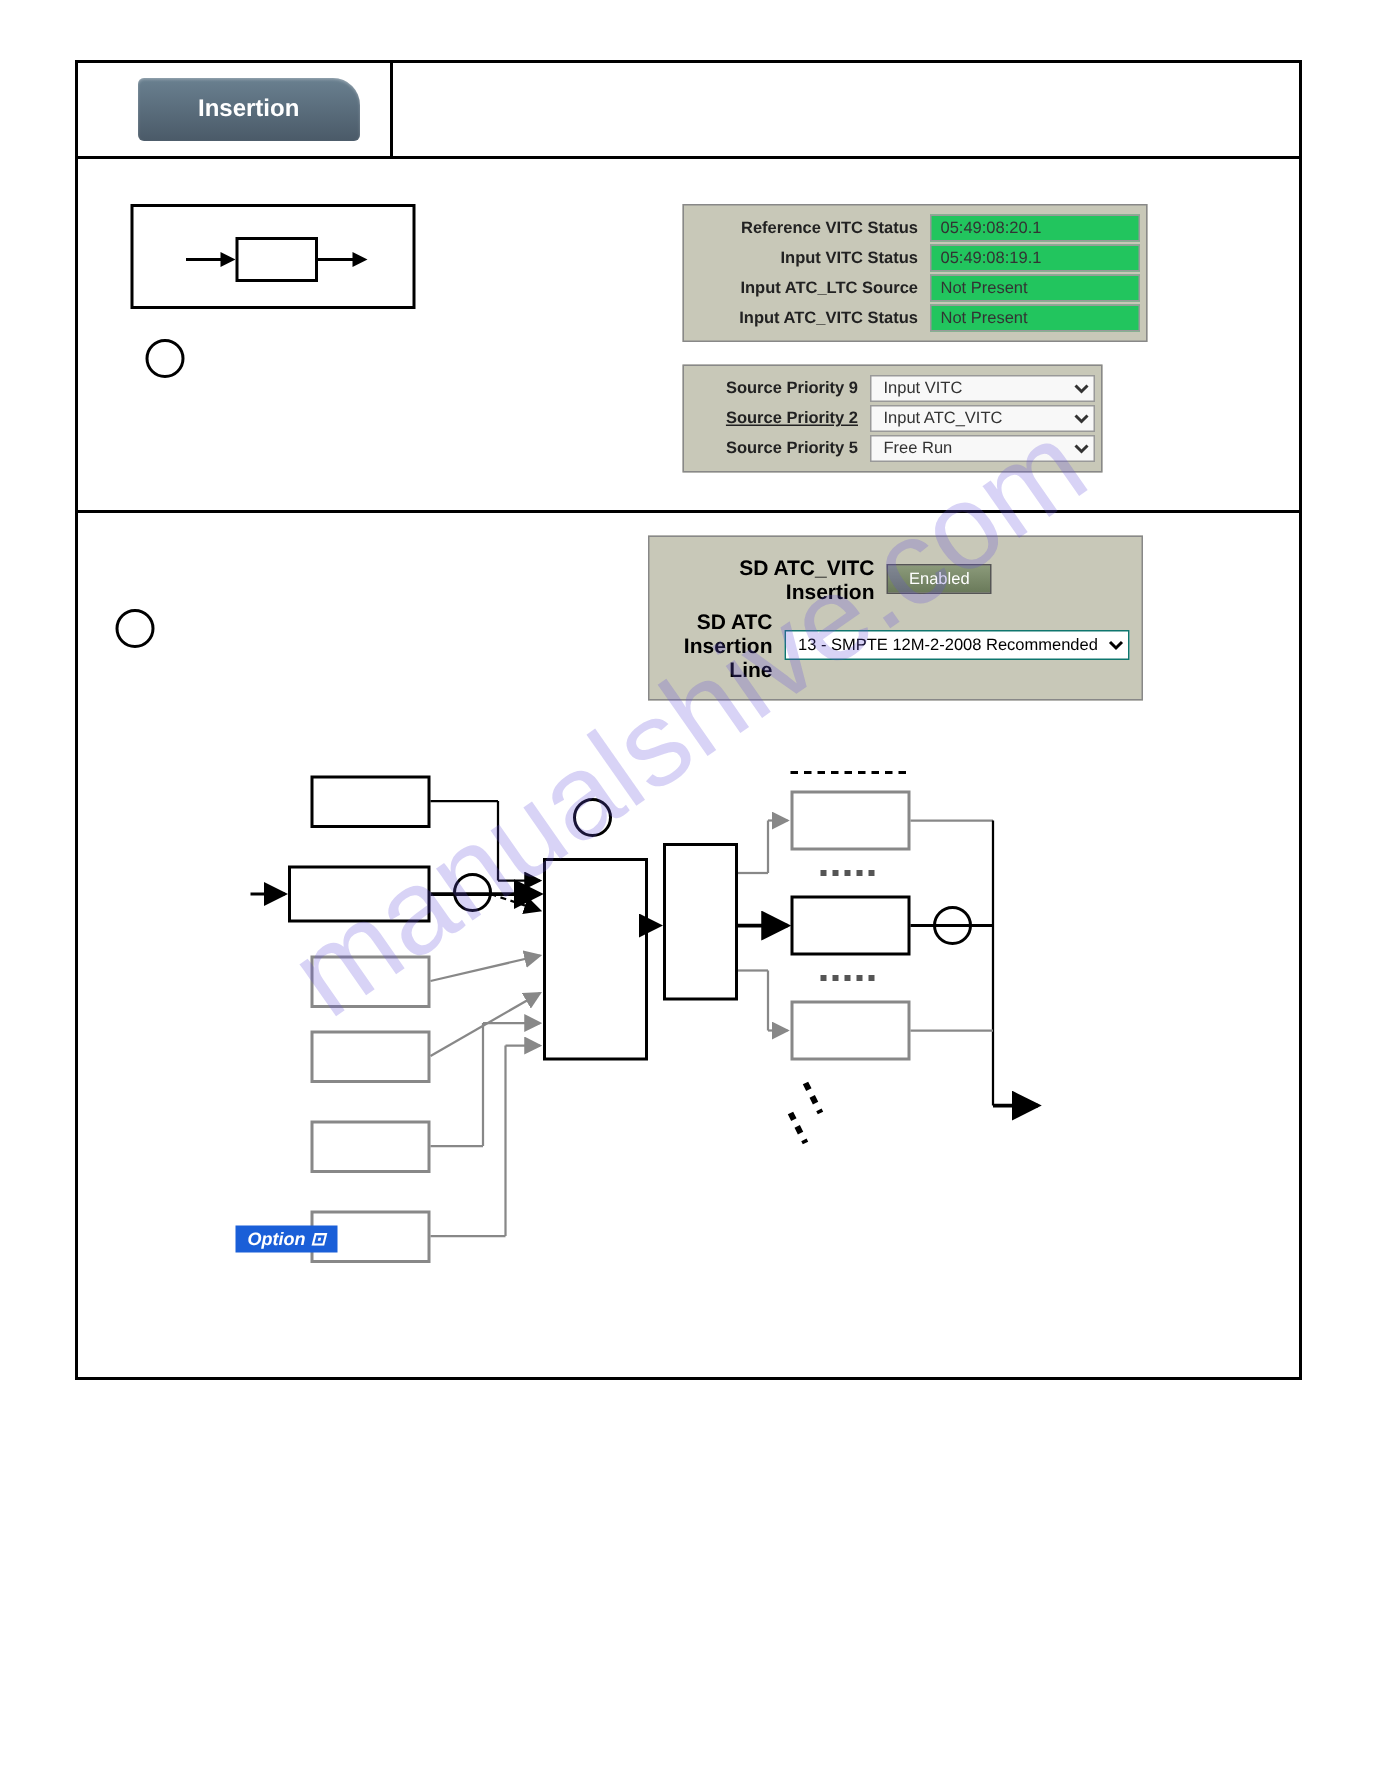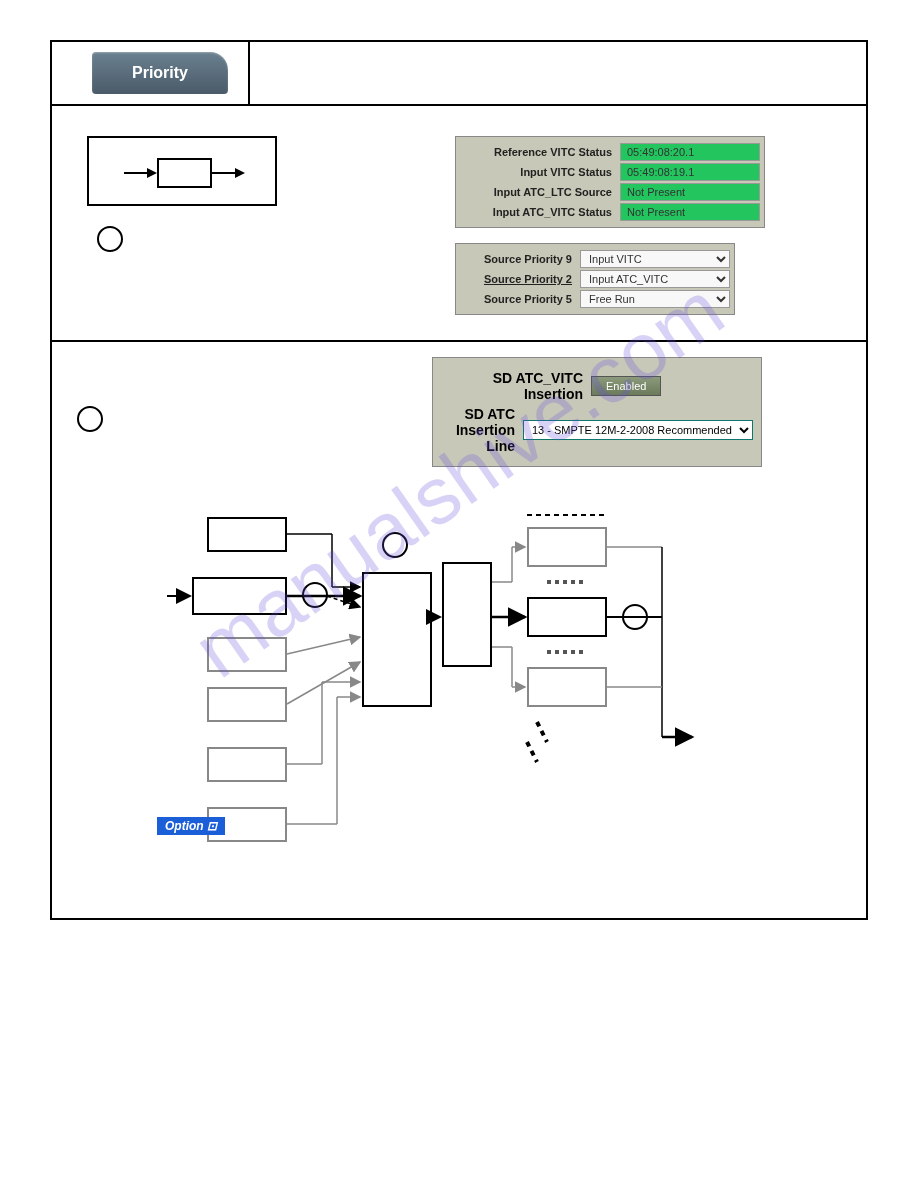--- a/index.html
+++ b/index.html
@@ -195,21 +195,21 @@
       white-space: nowrap;
     }
   </style>
 </head>
 <body>
 
 <div class="page-container">
   <div class="watermark">manualshive.com</div>
   <div class="main-border">
     <div class="header-section">
-      <button class="tab-button">Priority</button>
+      <button class="tab-button">Insertion</button>
       <div class="header-right"></div>
     </div>
     <div class="content-area">
       <div class="top-row">
         <div style="position:relative;">
           <div class="block-diagram-small">
             <div style="position:absolute;left:35px;top:34px;width:25px;height:2px;background:#000;"></div>
             <div class="db-arrowhead" style="left:58px;top:30px;"></div>
             <div style="position:absolute;left:68px;top:20px;width:55px;height:30px;border:2px solid #000;background:#fff;"></div>
             <div style="position:absolute;left:123px;top:34px;width:25px;height:2px;background:#000;"></div>

